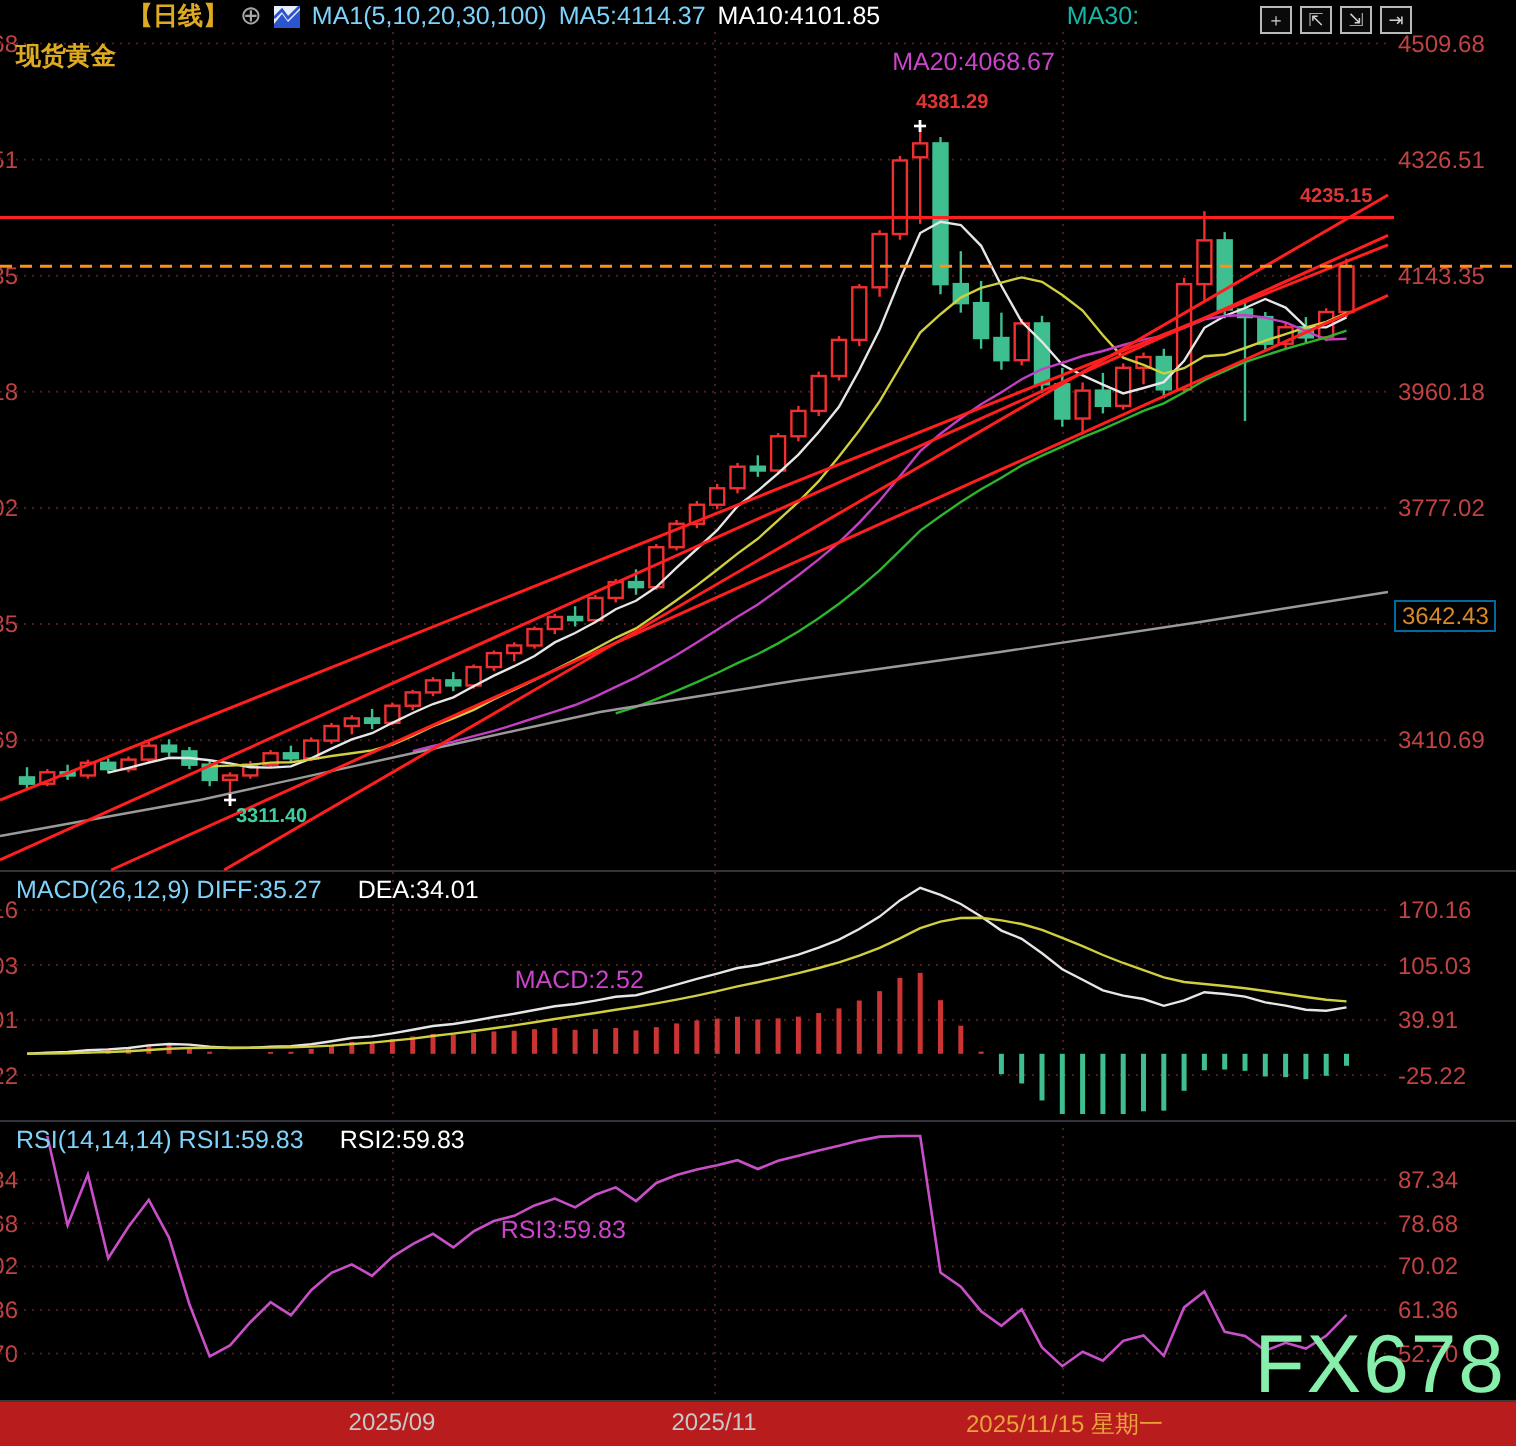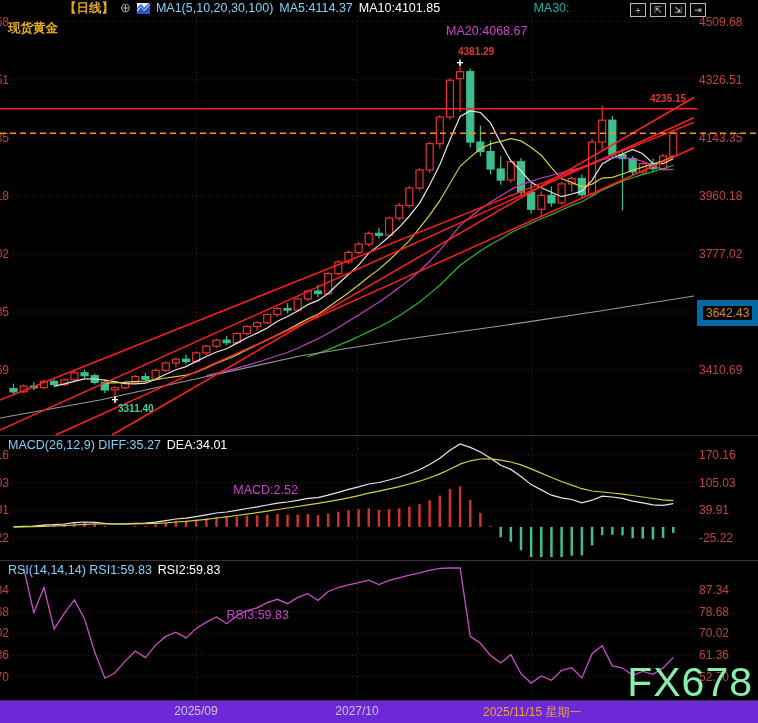--- a/index.html
+++ b/index.html
@@ -8,24 +8,24 @@
   .sym{color:#ddaa22;font-weight:bold;margin-top:40px;}
   .period{color:#ddaa22;font-weight:bold;}
   .circle-plus{color:#a8a8a8;font-size:13px;line-height:12px;}
   .mini-chart{width:13px;height:11px;background:#e8eefc;display:inline-block;position:relative;overflow:hidden;}
   .wh{color:#7dd3fc;} .yl{color:#ffffff;} .mg{color:#cc44cc;margin-top:45px;} .gr{color:#14b8a6;}
   .toolbar{position:absolute;top:3px;left:630px;display:flex;gap:4px;z-index:30;}
   .tool{width:14px;height:12px;border:1px solid #b9b9b9;color:#cfcfcf;font-size:9px;line-height:12px;text-align:center;background:#0a0a0a;}
   .axis-lbl{position:absolute;color:#c04343;font-size:12px;line-height:14px;white-space:nowrap;}
   .axis-left-clip{position:absolute;left:0;width:9px;height:14px;overflow:hidden;}
   .axis-left-clip span{position:absolute;right:0;top:0;color:#c04343;font-size:12px;line-height:14px;white-space:nowrap;}
-  .panel-hdr{position:absolute;left:8px;display:flex;gap:6px;font-size:12.5px;white-space:nowrap;z-index:20;}
+  .panel-hdr{position:absolute;left:8px;display:flex;gap:18px;font-size:12.5px;white-space:nowrap;z-index:20;}
   .sp-lbl{position:absolute;font-weight:bold;font-size:10px;white-space:nowrap;z-index:22;}
-  .alert-box{position:absolute;left:697px;top:300px;border:6px solid #0369a1;color:#d98a28;font-size:12px;line-height:14px;padding:0 3px;background:#000;z-index:23;}
-  .timebar{position:absolute;left:0;top:700px;width:758px;height:23px;border-top:1px solid #3a3a3a;background:#6d28d9;z-index:25;}
+  .alert-box{position:absolute;left:697px;top:300px;border:1px solid #0369a1;color:#d98a28;font-size:12px;line-height:14px;padding:0 3px;background:#000;z-index:23;}
+  .timebar{position:absolute;left:0;top:700px;width:758px;height:23px;border-top:1px solid #3a3a3a;background:#b91c1c;z-index:25;}
   .tlabel{position:absolute;top:3px;font-size:12px;color:#c8c8c8;white-space:nowrap;transform:translateX(-50%);}
   .tlabel.hl{color:#e8a33d;transform:none;}
   .watermark{position:absolute;right:5px;bottom:17px;font-size:41px;color:#86efac;letter-spacing:1px;z-index:24;}
   svg{position:absolute;left:0;top:0;z-index:10;}
   .cross{position:absolute;color:#fff;font-size:12px;font-weight:bold;z-index:21;transform:translate(-50%,-50%);}
 </style>
 </head>
 <body>
 
 <div class="hdr">
@@ -365,17 +365,17 @@
       <span>61.36</span>
     </div>
     <div class="axis-lbl" style="left: 699px; top: 669.702px;">52.70</div>
     <div class="axis-left-clip" style="top: 669.702px;">
       <span>52.70</span>
     </div>
   </div>
 
 <div class="timebar">
   <div class="tlabel" style="left:196px;">2025/09</div>
-  <div class="tlabel" style="left:357px;">2027/10</div>
+  <div class="tlabel" style="left:357px;">2025/11</div>
   <div class="tlabel hl" style="left:483px;">2025/11/15 星期一</div>
 </div>
 
 <div class="watermark">FX678</div>
 
 </body></html>

